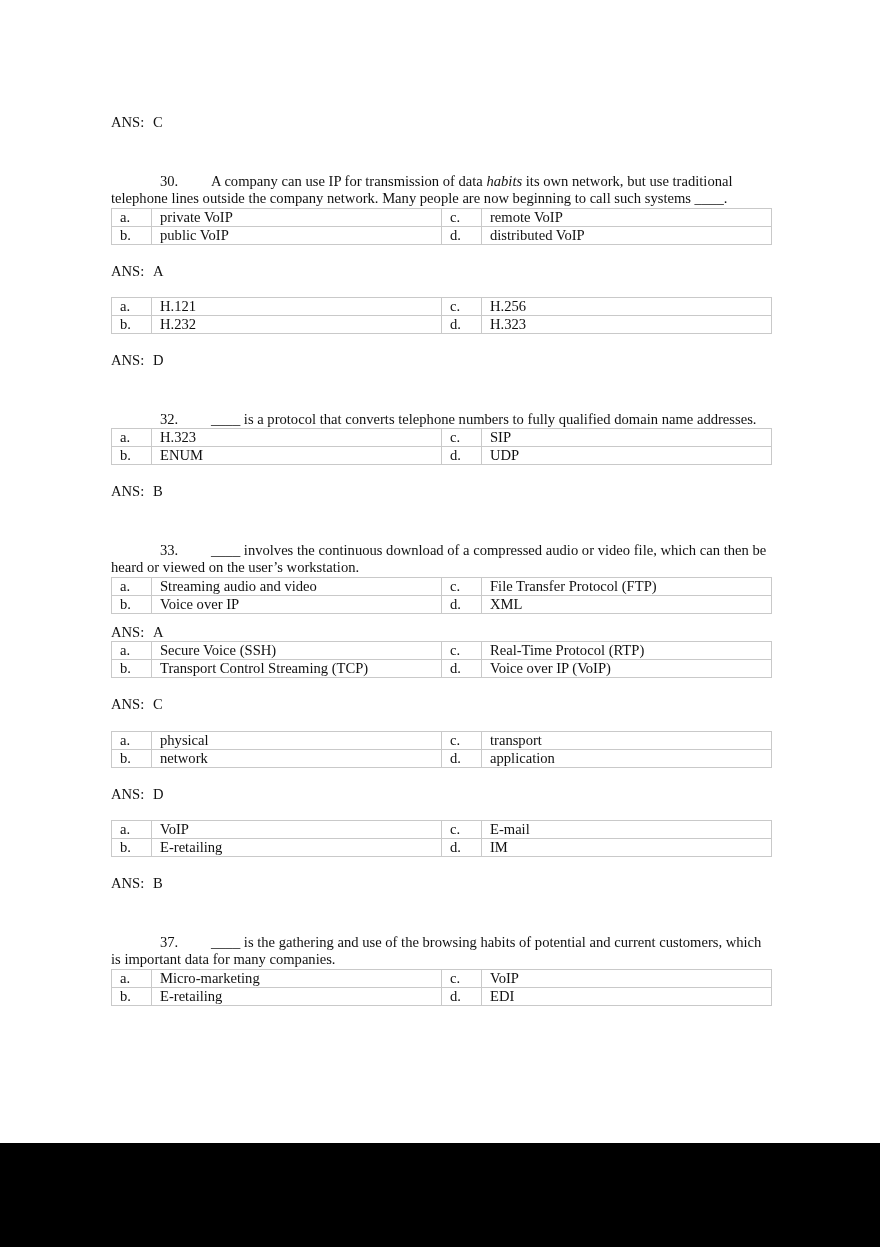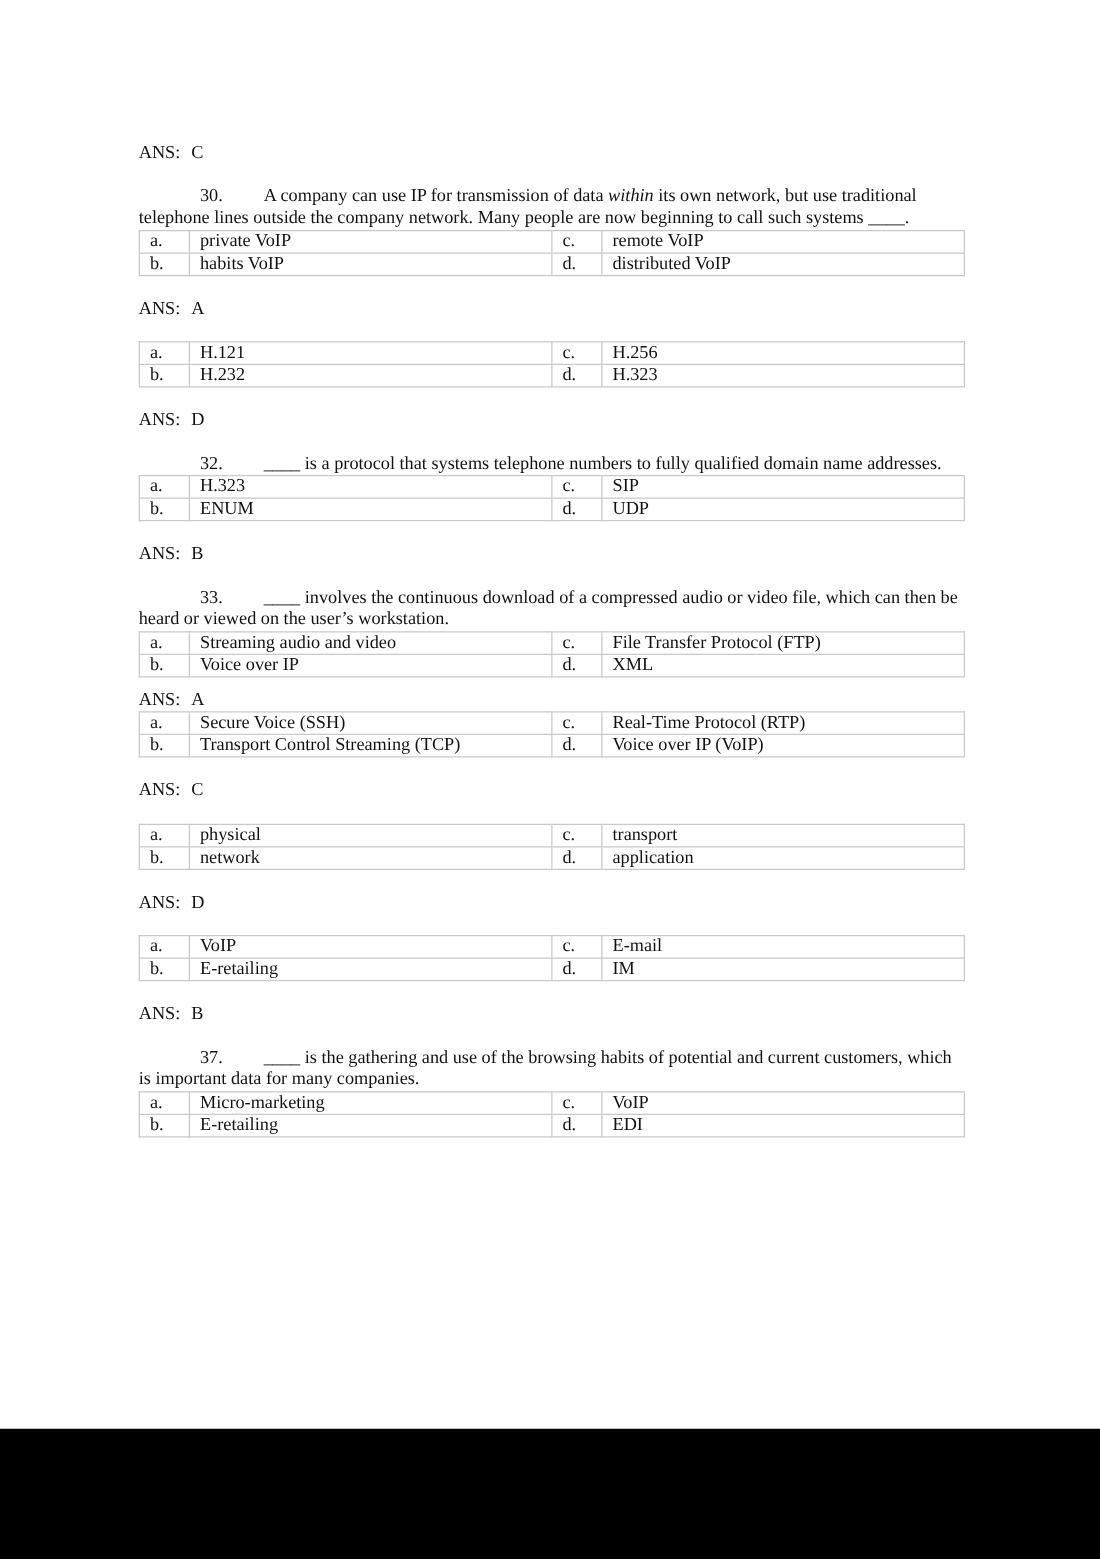--- a/index.html
+++ b/index.html
@@ -5,54 +5,54 @@
   html, body { margin:0; padding:0; }
   body { width:880px; height:1247px; background:#000; position:relative; overflow:hidden;
          font-family:"Liberation Serif","DejaVu Serif",serif; color:#111; }
   .page { position:absolute; left:0; top:0; width:880px; height:1143px; background:#fff; }
   .content { position:absolute; left:111px; top:114px; width:660px; font-size:14.6px; line-height:17.5px; }
   .ans { margin:0; }
   .ans .lbl { display:inline-block; width:42px; }
   .q { margin:0; }
   .q .num { display:inline-block; width:51px; }
   .q.indent { text-indent:49px; }
-  .q.indent .num { text-indent:0; }
+  .q.indent .num { text-indent:0;margin-top:24px; }
   table.opts { width:660px; border-collapse:collapse; table-layout:fixed; margin:0; }
   table.opts td { border:1.5px solid #c9c9c9; padding:0 0 0 8px; height:17px; line-height:17px; vertical-align:middle; }
   col.l { width:40px; } col.t { width:290px; }
   .gap-lg { height:17px; } .gap-sm { height:18px; }
   em { font-style:italic; }
 </style>
 </head>
 <body>
 
 <div class="page">
   <div class="content">
 
     <p class="ans"><span class="lbl">ANS:</span><span>C</span></p>
     <div class="gap-lg"></div>
 
-    <p class="q indent"><span class="num">30.</span><span>A company can use IP for transmission of data </span><em>within</em><span> its own network, but use traditional telephone lines outside the company network. Many people are now beginning to call such systems ____.</span></p>
+    <p class="q indent"><span class="num">30.</span><span>A company can use IP for transmission of data </span><em>habits</em><span> its own network, but use traditional telephone lines outside the company network. Many people are now beginning to call such systems ____.</span></p>
     <table class="opts">
         <colgroup>
           <col class="l">
           <col class="t">
           <col class="l">
           <col class="t">
         </colgroup>
       <tbody>
           <tr>
             <td>a.</td>
             <td>private VoIP</td>
             <td>c.</td>
             <td>remote VoIP</td>
           </tr>
       <tr>
             <td>b.</td>
-            <td>habits VoIP</td>
+            <td>public VoIP</td>
             <td>d.</td>
             <td>distributed VoIP</td>
           </tr>
     </tbody>
       </table>
     <div class="gap-sm"></div>
     <p class="ans"><span class="lbl">ANS:</span><span>A</span></p>
     <div class="gap-lg"></div>
 
     <table class="opts">
@@ -74,21 +74,21 @@
             <td>H.232</td>
             <td>d.</td>
             <td>H.323</td>
           </tr>
     </tbody>
       </table>
     <div class="gap-sm"></div>
     <p class="ans"><span class="lbl">ANS:</span><span>D</span></p>
     <div class="gap-lg"></div>
 
-    <p class="q indent"><span class="num">32.</span><span>____ is a protocol that systems telephone numbers to fully qualified domain name addresses.</span></p>
+    <p class="q indent"><span class="num">32.</span><span>____ is a protocol that converts telephone numbers to fully qualified domain name addresses.</span></p>
     <table class="opts">
         <colgroup>
           <col class="l">
           <col class="t">
           <col class="l">
           <col class="t">
         </colgroup>
       <tbody>
           <tr>
             <td>a.</td>

